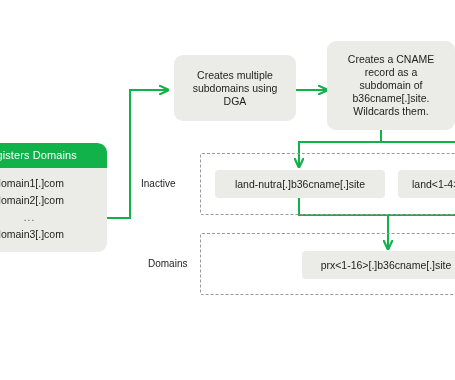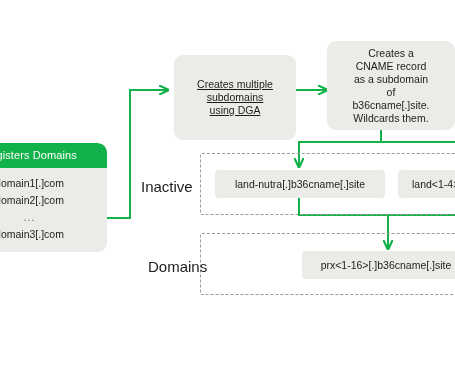--- a/index.html
+++ b/index.html
@@ -23,21 +23,21 @@
     border-radius:9px;
     color:#1d1d1b;
     display:flex;
     align-items:center;
     justify-content:center;
     text-align:center;
     box-sizing:border-box;
   }
 
   
-  .proc{font-size:10.5px;line-height:13px;padding:6px 23px;}
+  .proc{font-size:10.5px;line-height:13px;padding:6px 16px;}
 
   
   #registrar{
     position:absolute;
     left:-48px;top:143px;
     width:155px;
     background:#ebebe8;
     border-radius:9px;
     overflow:hidden;
   }
@@ -66,21 +66,21 @@
   
   .lane{
     position:absolute;
     border:1px dashed #9b9b99;
     border-radius:2px;
     box-sizing:border-box;
     background:transparent;
   }
   .lane-label{
     position:absolute;
-    font-size:15px;
+    font-size:10px;
     color:#1d1d1b;
     white-space:nowrap;
   }
 
   
   .pill{
     position:absolute;
     background:#ebebe8;
     border-radius:4px;
     font-size:10.5px;
@@ -124,21 +124,21 @@
   <div id="registrar">
     <div class="hdr">Registers Domains</div>
     <div class="body">
       <div>domain1[.]com</div>
       <div>domain2[.]com</div>
       <div class="ellipsis">...</div>
       <div>domain3[.]com</div>
     </div>
   </div>
 
-  <div class="node proc" style="left:174px;top:55px;width:122px;height:85px;text-decoration:underline;">
+  <div class="node proc" style="left:174px;top:55px;width:122px;height:66px;">
     <span>Creates multiple subdomains using DGA</span>
   </div>
 
   <div class="node proc" style="left:327px;top:41px;width:128px;height:89px;">
     <span>Creates a CNAME record as a subdomain of b36cname[.]site. Wildcards them.</span>
   </div>
 
   <div class="lane" style="left:200px;top:153px;width:270px;height:62px;"></div>
   <div class="lane-label" style="left:141px;top:178px;">Inactive</div>
 

